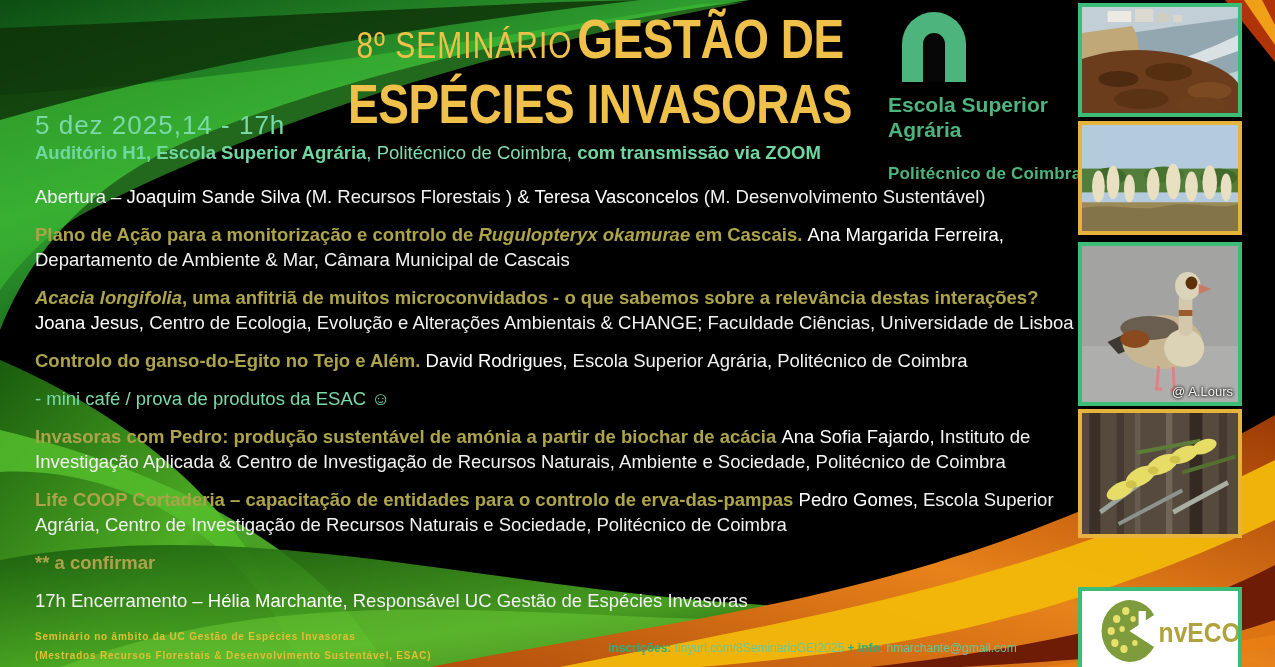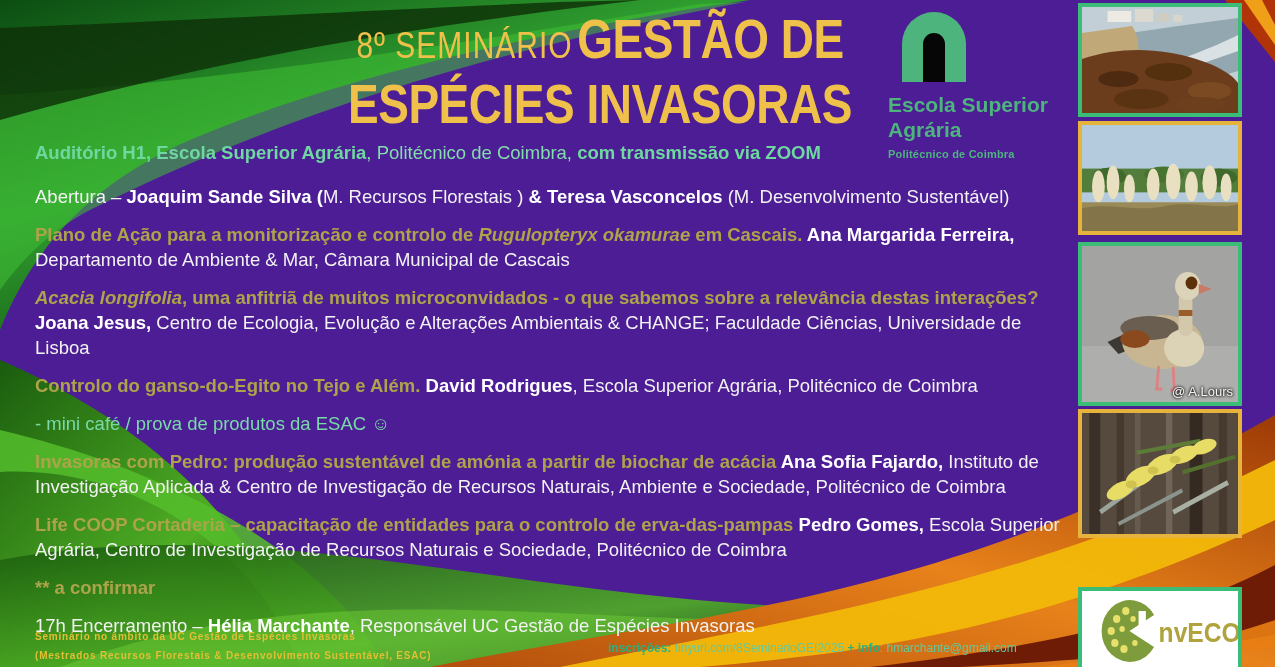--- a/index.html
+++ b/index.html
@@ -1,48 +1,48 @@
 <!DOCTYPE html>
 <html><head>
 <meta charset="utf-8">
 <style>
   html,body{margin:0;padding:0;background:#1a1a1a;}
   .poster{
-    position:relative;width:1275px;height:667px;background:#4c1d95;overflow:hidden;
+    position:relative;width:1275px;height:667px;background:#000000;overflow:hidden;
     font-family:"Liberation Sans",sans-serif;
   }
   .bg{position:absolute;left:0;top:0;z-index:0;}
   .layer{position:absolute;z-index:2;}
 
   
   .title{left:310px;top:10px;width:580px;text-align:center;color:#f0c14a;
          transform:scaleY(1.22);transform-origin:top center;line-height:1;}
   .t-prefix{font-size:30px;font-weight:400;letter-spacing:1px;}
   .t-main{font-size:46px;font-weight:700;letter-spacing:-0.5px;}
   .title-line2{margin-top:8px;}
 
   
   .esa{left:888px;top:12px;width:195px;color:#4eb47e;}
   .arch{margin-left:14px;width:64px;height:70px;background:#4eb47e;
         border-radius:32px 32px 0 0;position:relative;margin-bottom:10px;}
   .arch::after{content:"";position:absolute;left:21px;top:21px;width:22px;height:49px;
         background:#060606;border-radius:11px 11px 0 0;}
   .esa-l1,.esa-l2{font-size:21px;font-weight:700;line-height:25px;}
-  .esa-l3{font-size:11px;font-weight:700;margin-top:6px;letter-spacing:0.2px;}
+  .esa-l3{font-size:17px;font-weight:700;margin-top:22px;letter-spacing:0.2px;}
 
   
   .datetime{left:35px;top:110px;font-size:26px;color:#79d9a8;letter-spacing:1px;}
   .venue{left:35px;top:142px;font-size:18.5px;color:#82dcab;}
   .venue b{color:#6fd7a0;}
 
   
   .program{left:35px;top:184px;width:1040px;font-size:18.5px;line-height:25px;}
   .program p{margin:0 0 13px 0;}
   .w{color:#f2f2f2;font-weight:400;margin-top:8px;}
-  .wb{color:#ffffff;font-weight:700;}
+  .wb{color:#ffffff;font-weight:400;}
   .o{color:#ada34a;font-weight:700;}
   .oi{color:#ada34a;font-weight:700;font-style:italic;}
   .g{color:#79d9a8;font-weight:400;}
 
   
   .footer-left{left:35px;top:627px;font-size:10px;font-weight:700;color:#e2bf33;
                letter-spacing:0.8px;line-height:19px;}
   .footer-right{left:608px;top:641px;font-size:12px;color:#63c99b;}
   .footer-right b{color:#2fae7d;}
 
@@ -107,20 +107,21 @@
     <div class="title-line2 t-main">ESPÉCIES INVASORAS</div>
   </div>
 
   <div class="layer esa">
     <div class="arch"></div>
     <div class="esa-l1">Escola Superior</div>
     <div class="esa-l2">Agrária</div>
     <div class="esa-l3">Politécnico de Coimbra</div>
   </div>
 
+  <div class="layer datetime">5 dez 2025,14 - 17h</div>
   <div class="layer venue">
     <b>Auditório H1, Escola Superior Agrária</b><span>, Politécnico de Coimbra, </span><b>com transmissão via ZOOM</b>
   </div>
 
   <div class="layer program">
     <p><span class="w">Abertura – </span><span class="wb">Joaquim Sande Silva (</span><span class="w">M. Recursos Florestais ) </span><span class="wb">&amp; Teresa Vasconcelos</span><span class="w"> (M. Desenvolvimento Sustentável)</span></p>
 
     <p><span class="o">Plano de Ação para a monitorização e controlo de </span><span class="oi">Rugulopteryx okamurae</span><span class="o"> em Cascais. </span><span class="wb">Ana Margarida Ferreira,</span><span class="w"> Departamento de Ambiente &amp; Mar, Câmara Municipal de Cascais</span></p>
 
     <p><span class="oi">Acacia longifolia</span><span class="o">, uma anfitriã de muitos microconvidados - o que sabemos sobre a relevância destas interações?</span><br>

